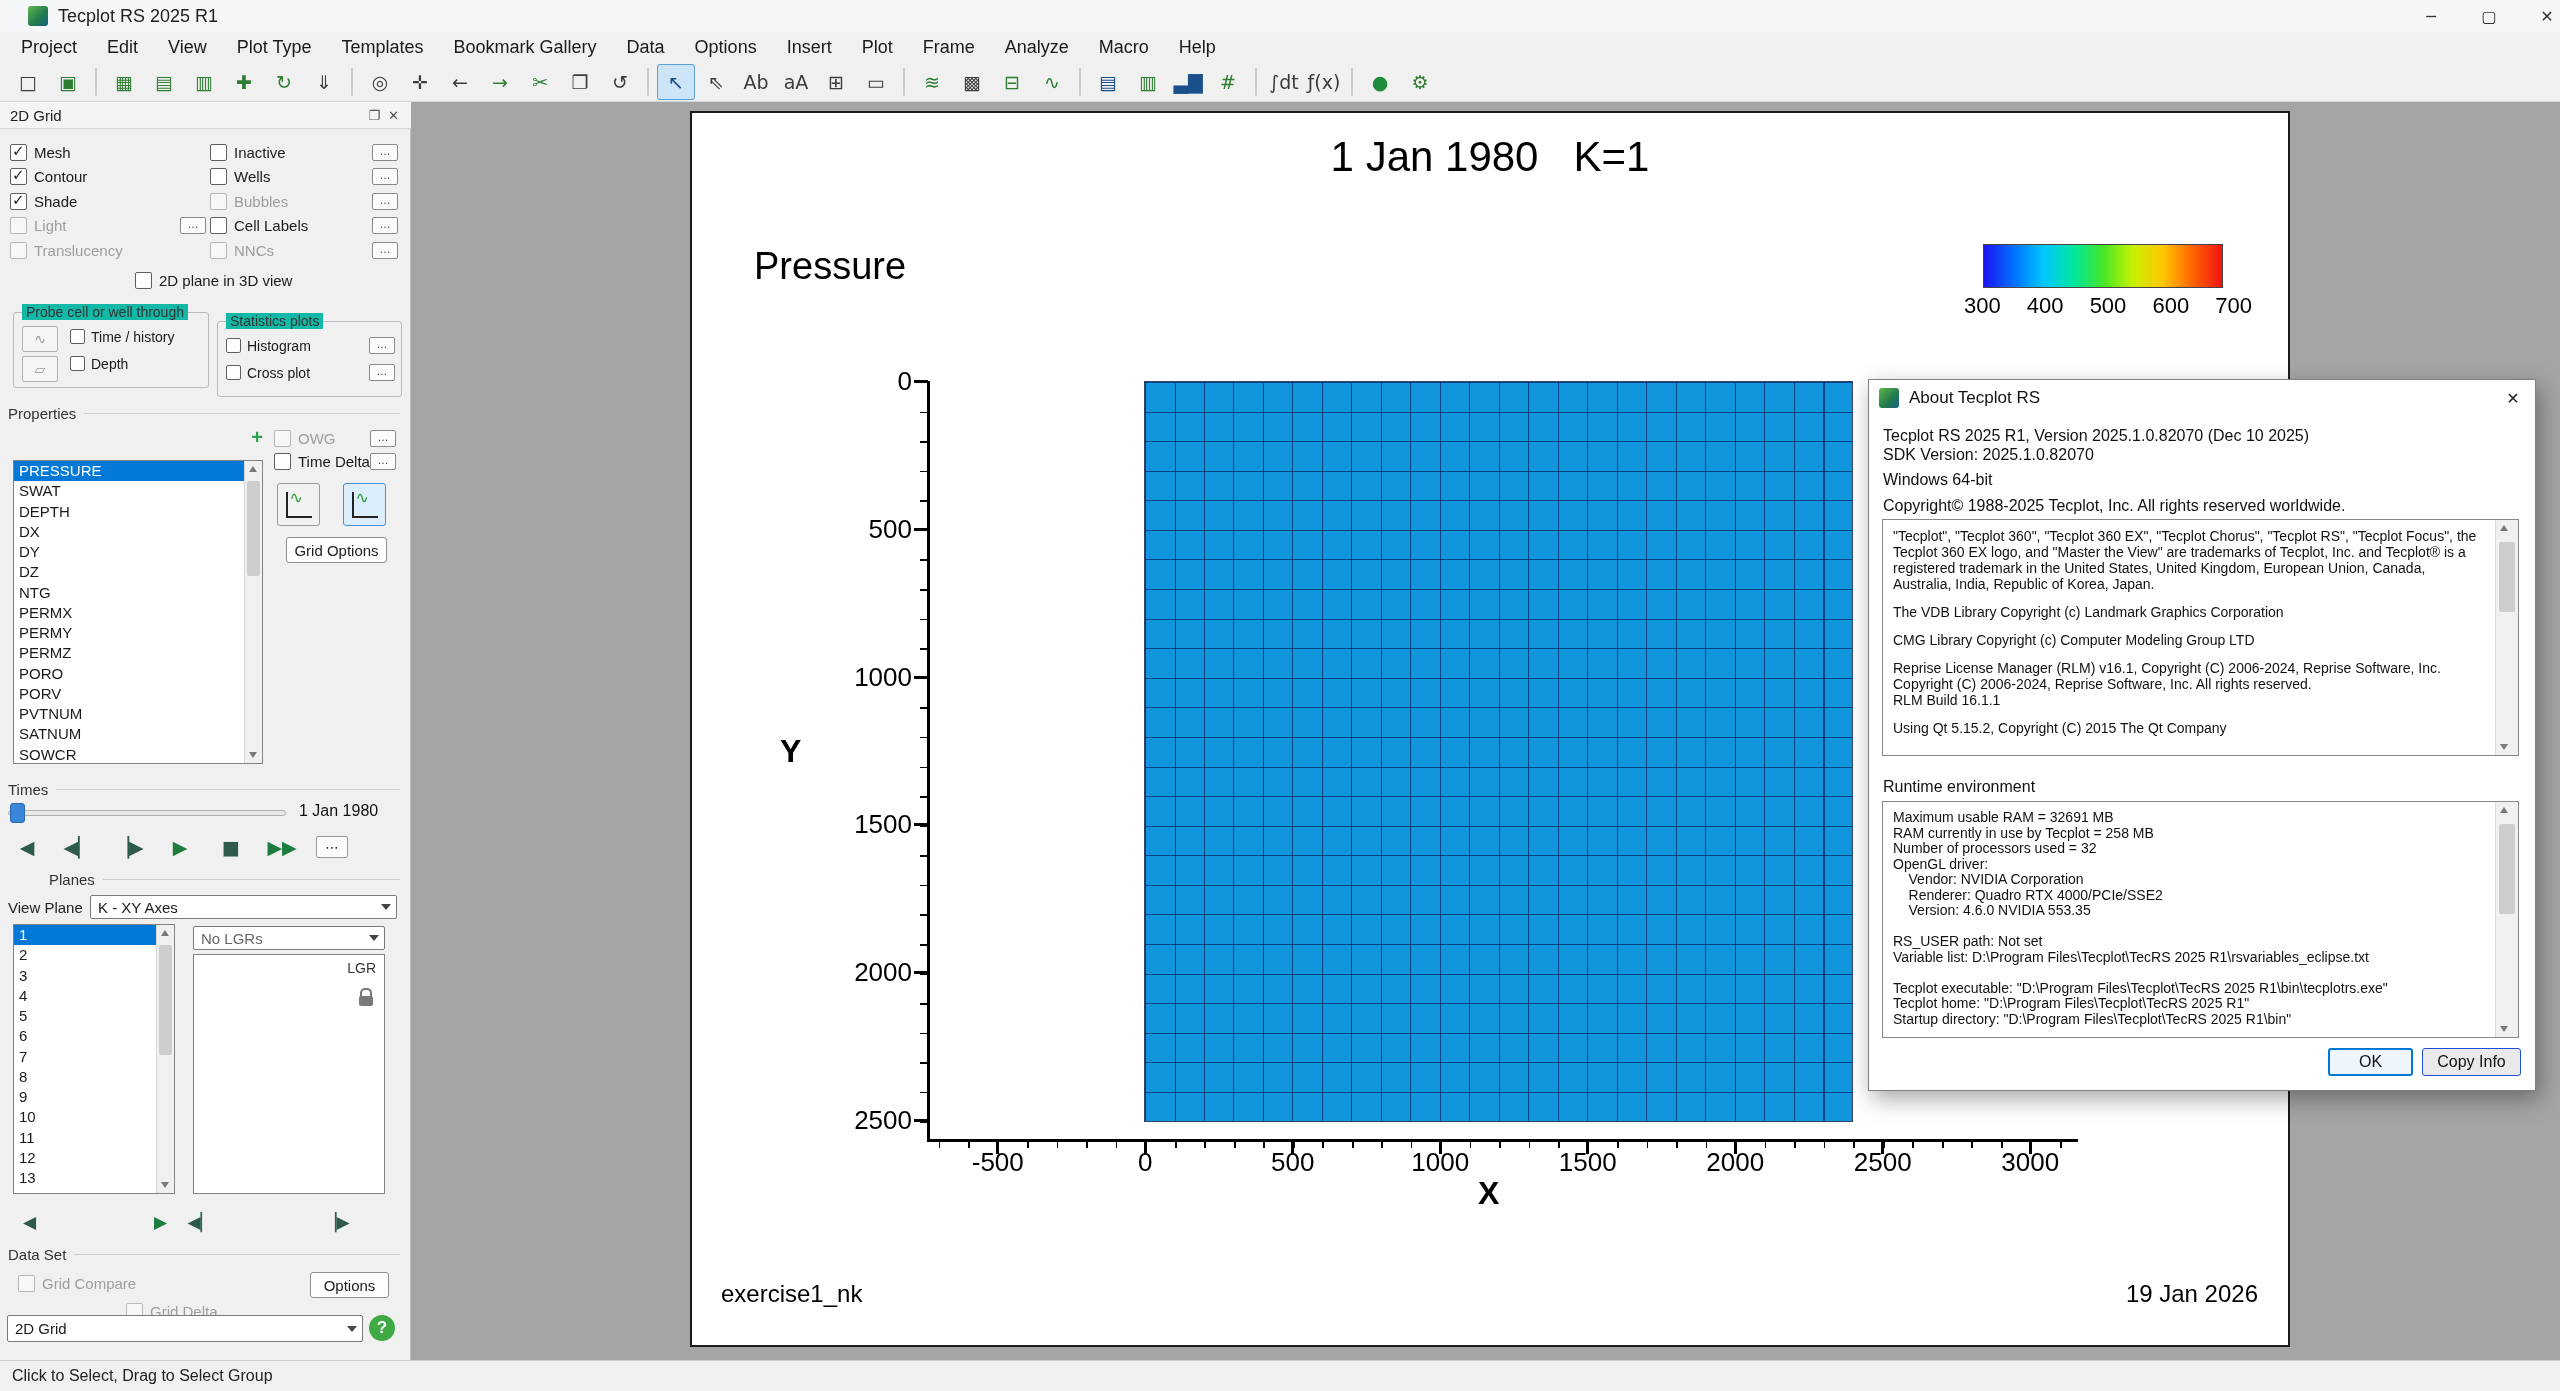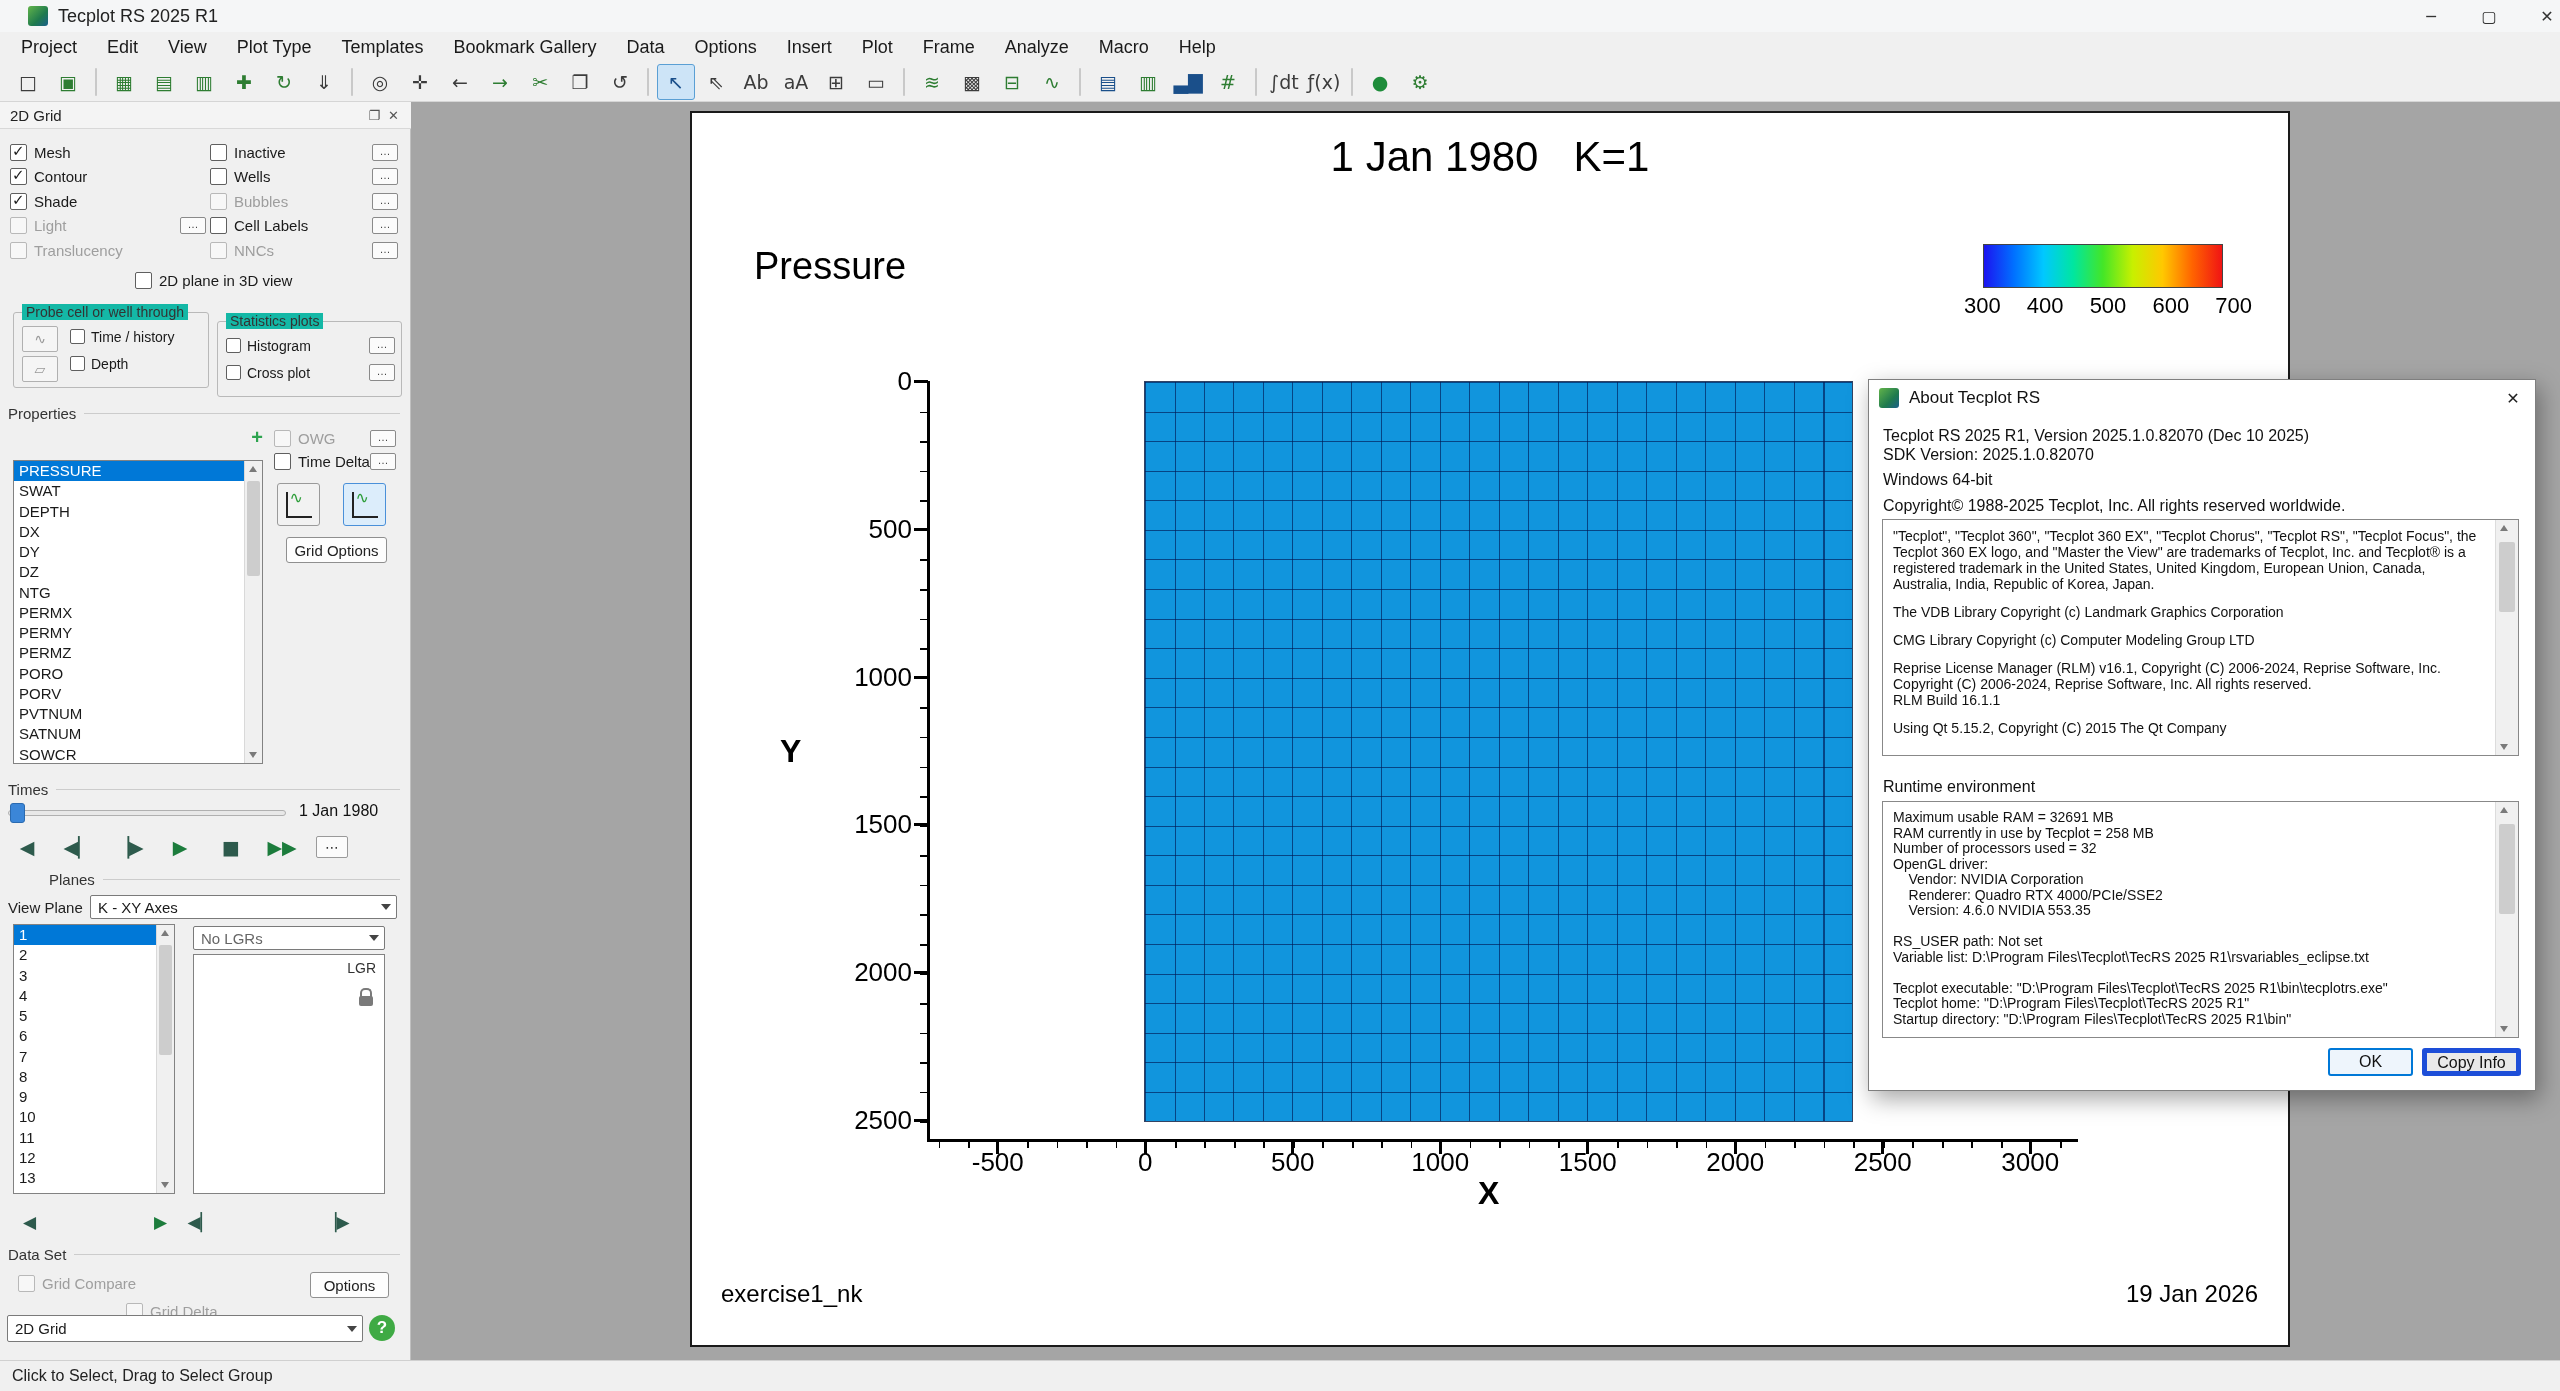--- a/index.html
+++ b/index.html
@@ -130,21 +130,21 @@
   .dlines div:nth-of-type(3){margin-top:6px;}
   .dlines div:nth-of-type(4){margin-top:7px;}
   .dbox{position:absolute;left:13px;width:637px;height:237px;background:#fff;border:1px solid #888;box-sizing:border-box;overflow:hidden;}
   .dbox-content{position:absolute;left:0;top:0;right:22px;bottom:0;padding:8px 10px;overflow:hidden;}
   .lpara{font-size:14px;line-height:16px;margin-bottom:12px;white-space:pre-wrap;color:#111;}
   .rline{font-size:14px;line-height:15.5px;min-height:15.5px;white-space:pre;color:#111;}
   .vscroll.big{width:22px;border-left:1px solid #dcdcdc;}
   .vscroll.big .sarr{width:22px;height:18px;}
   .vscroll.big .sthumb{left:3px;width:16px;}
   .dlabel{position:absolute;left:14px;top:398px;font-size:16px;color:#111;}
-  .dbtn{position:absolute;top:668px;height:28px;background:#e9e9e9;border:5px solid #1d4ed8;border-radius:3px;font-size:16px;font-family:"Liberation Sans",sans-serif;color:#111;}
+  .dbtn{position:absolute;top:668px;height:28px;background:#e9e9e9;border:1px solid #1d4ed8;border-radius:3px;font-size:16px;font-family:"Liberation Sans",sans-serif;color:#111;}
   .dbtn.ok{left:459px;width:85px;border:2px solid #0078d7;background:#eef5fc;}
   .dbtn.copy{left:553px;width:99px;}
 </style>
 </head>
 <body>
 
 <div class="app">
 
   <div class="titlebar">
     <span class="appicon"></span>

